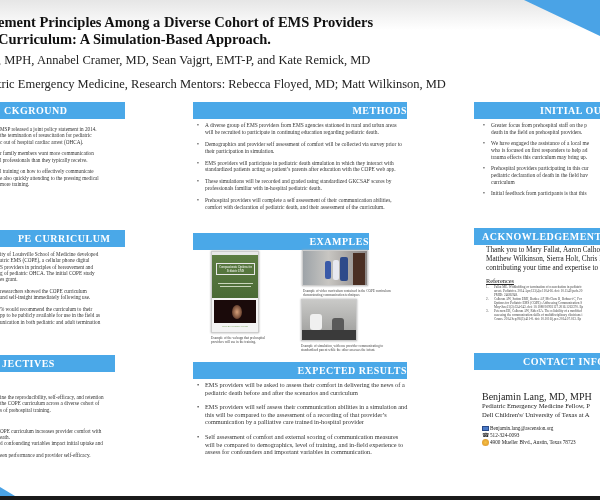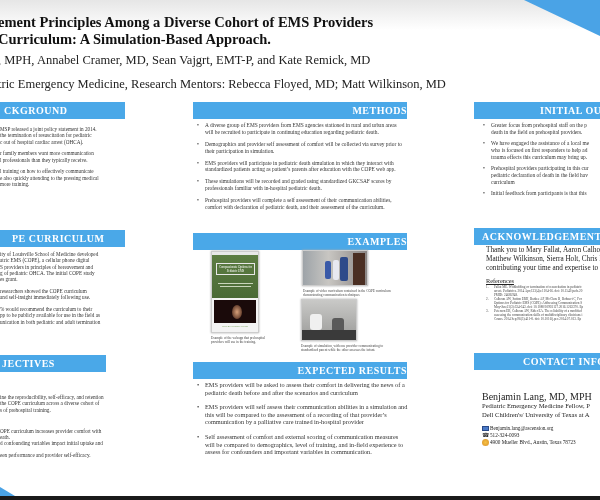--- a/index.html
+++ b/index.html
@@ -62,30 +62,30 @@
 
 <div class="hdr" style="left:0;top:102px;width:125px;padding-left:4px;">
     <span>CKGROUND</span>
   </div>
 <div class="txt" id="bg-text" style="left:0;top:126px;">
     <p>MSP released a joint policy statement in 2014.<br> the termination of resuscitation for pediatric<br>c out of hospital cardiac arrest (OHCA).</p>
     <p>r family members want more communication<br>l professionals than they typically receive.</p>
     <p>l training on how to effectively communicate<br>e also quickly attending to the pressing medical<br> more training.</p>
   </div>
 
-<div class="hdr" style="left:0;top:230px;width:125px;padding-left:12px;">
+<div class="hdr" style="left:0;top:230px;width:125px;padding-left:18px;">
     <span>PE CURRICULUM</span>
   </div>
 <div class="txt" id="cope-text" style="left:0;top:251px;">
     <p>ity of Louisville School of Medicine developed<br>atric EMS (COPE), a cellular phone digital<br>S providers in principles of bereavement and<br>g of pediatric OHCA. The initial COPE study<br>es grant.</p>
     <p> researchers showed the COPE curriculum<br> and self-insight immediately following use.</p>
     <p>% would recommend the curriculum to their<br>pp to be publicly available for use in the field as<br>unication in both pediatric and adult termination</p>
   </div>
 
-<div class="hdr" style="left:0;top:355px;width:106px;padding-left:2px;">
+<div class="hdr" style="left:0;top:355px;width:115px;padding-left:2px;">
     <span>JECTIVES</span>
   </div>
 <div class="txt" id="obj-text" style="left:0;top:394px;">
     <p style="margin-bottom: 15px;">ine the reproducibility, self-efficacy, and retention<br> the COPE curriculum across a diverse cohort of<br>s of prehospital training.</p>
     <p>OPE curriculum increases provider comfort with<br>eath.<br>d confounding variables impact initial uptake and</p>
     <p>een performance and provider self-efficacy.</p>
   </div>
 
 <div class="hdr center" style="left:193px;top:102px;width:214px;">
     <span>METHODS</span>
@@ -93,21 +93,21 @@
 <div class="txt mid" style="left:196px;top:122px;width:210px;">
   <ul class="blt" id="methods-ul">
       <li>A diverse group of EMS providers from EMS agencies stationed in rural and urban areas will be recruited to participate in continuing education regarding pediatric death.</li>
       <li>Demographics and provider self assessment of comfort will be collected via survey prior to their participation in simulation.</li>
       <li>EMS providers will participate in pediatric death simulation in which they interact with standardized patients acting as patient’s parents after education with the COPE web app.</li>
       <li>These simulations will be recorded and graded using standardized GKCSAF scores by professionals familiar with in-hospital pediatric death.</li>
       <li>Prehospital providers will complete a self assessment of their communication abilities, comfort with declaration of pediatric death, and their assessment of the curriculum.</li>
     </ul>
 </div>
 
-<div class="hdr center" style="left:193px;top:233px;width:214px;">
+<div class="hdr center" style="left:193px;top:233px;width:176px;">
     <span>EXAMPLES</span>
   </div>
 
 <div class="photo" style="left:211px;top:251px;width:48px;height:82px;background:#f3f3f3;">
   <div style="height:3px;background:#e8e8e8;"></div>
   <div style="height:43px;background:linear-gradient(#5d7d43,#4a6a36);position:relative;">
     <div style="position:absolute;left:4px;top:8px;width:39px;height:12px;border:0.6px solid #e8e8e8;font-size:3px;line-height:3.8px;color:#fff;text-align:center;padding-top:2px;">Compassionate Options for Pediatric EMS</div>
     <div style="position:absolute;left:6px;top:28px;width:35px;height:1px;background:#c8d4bb;"></div>
     <div style="position:absolute;left:8px;top:31px;width:31px;height:1px;background:#c8d4bb;"></div>
   </div>

